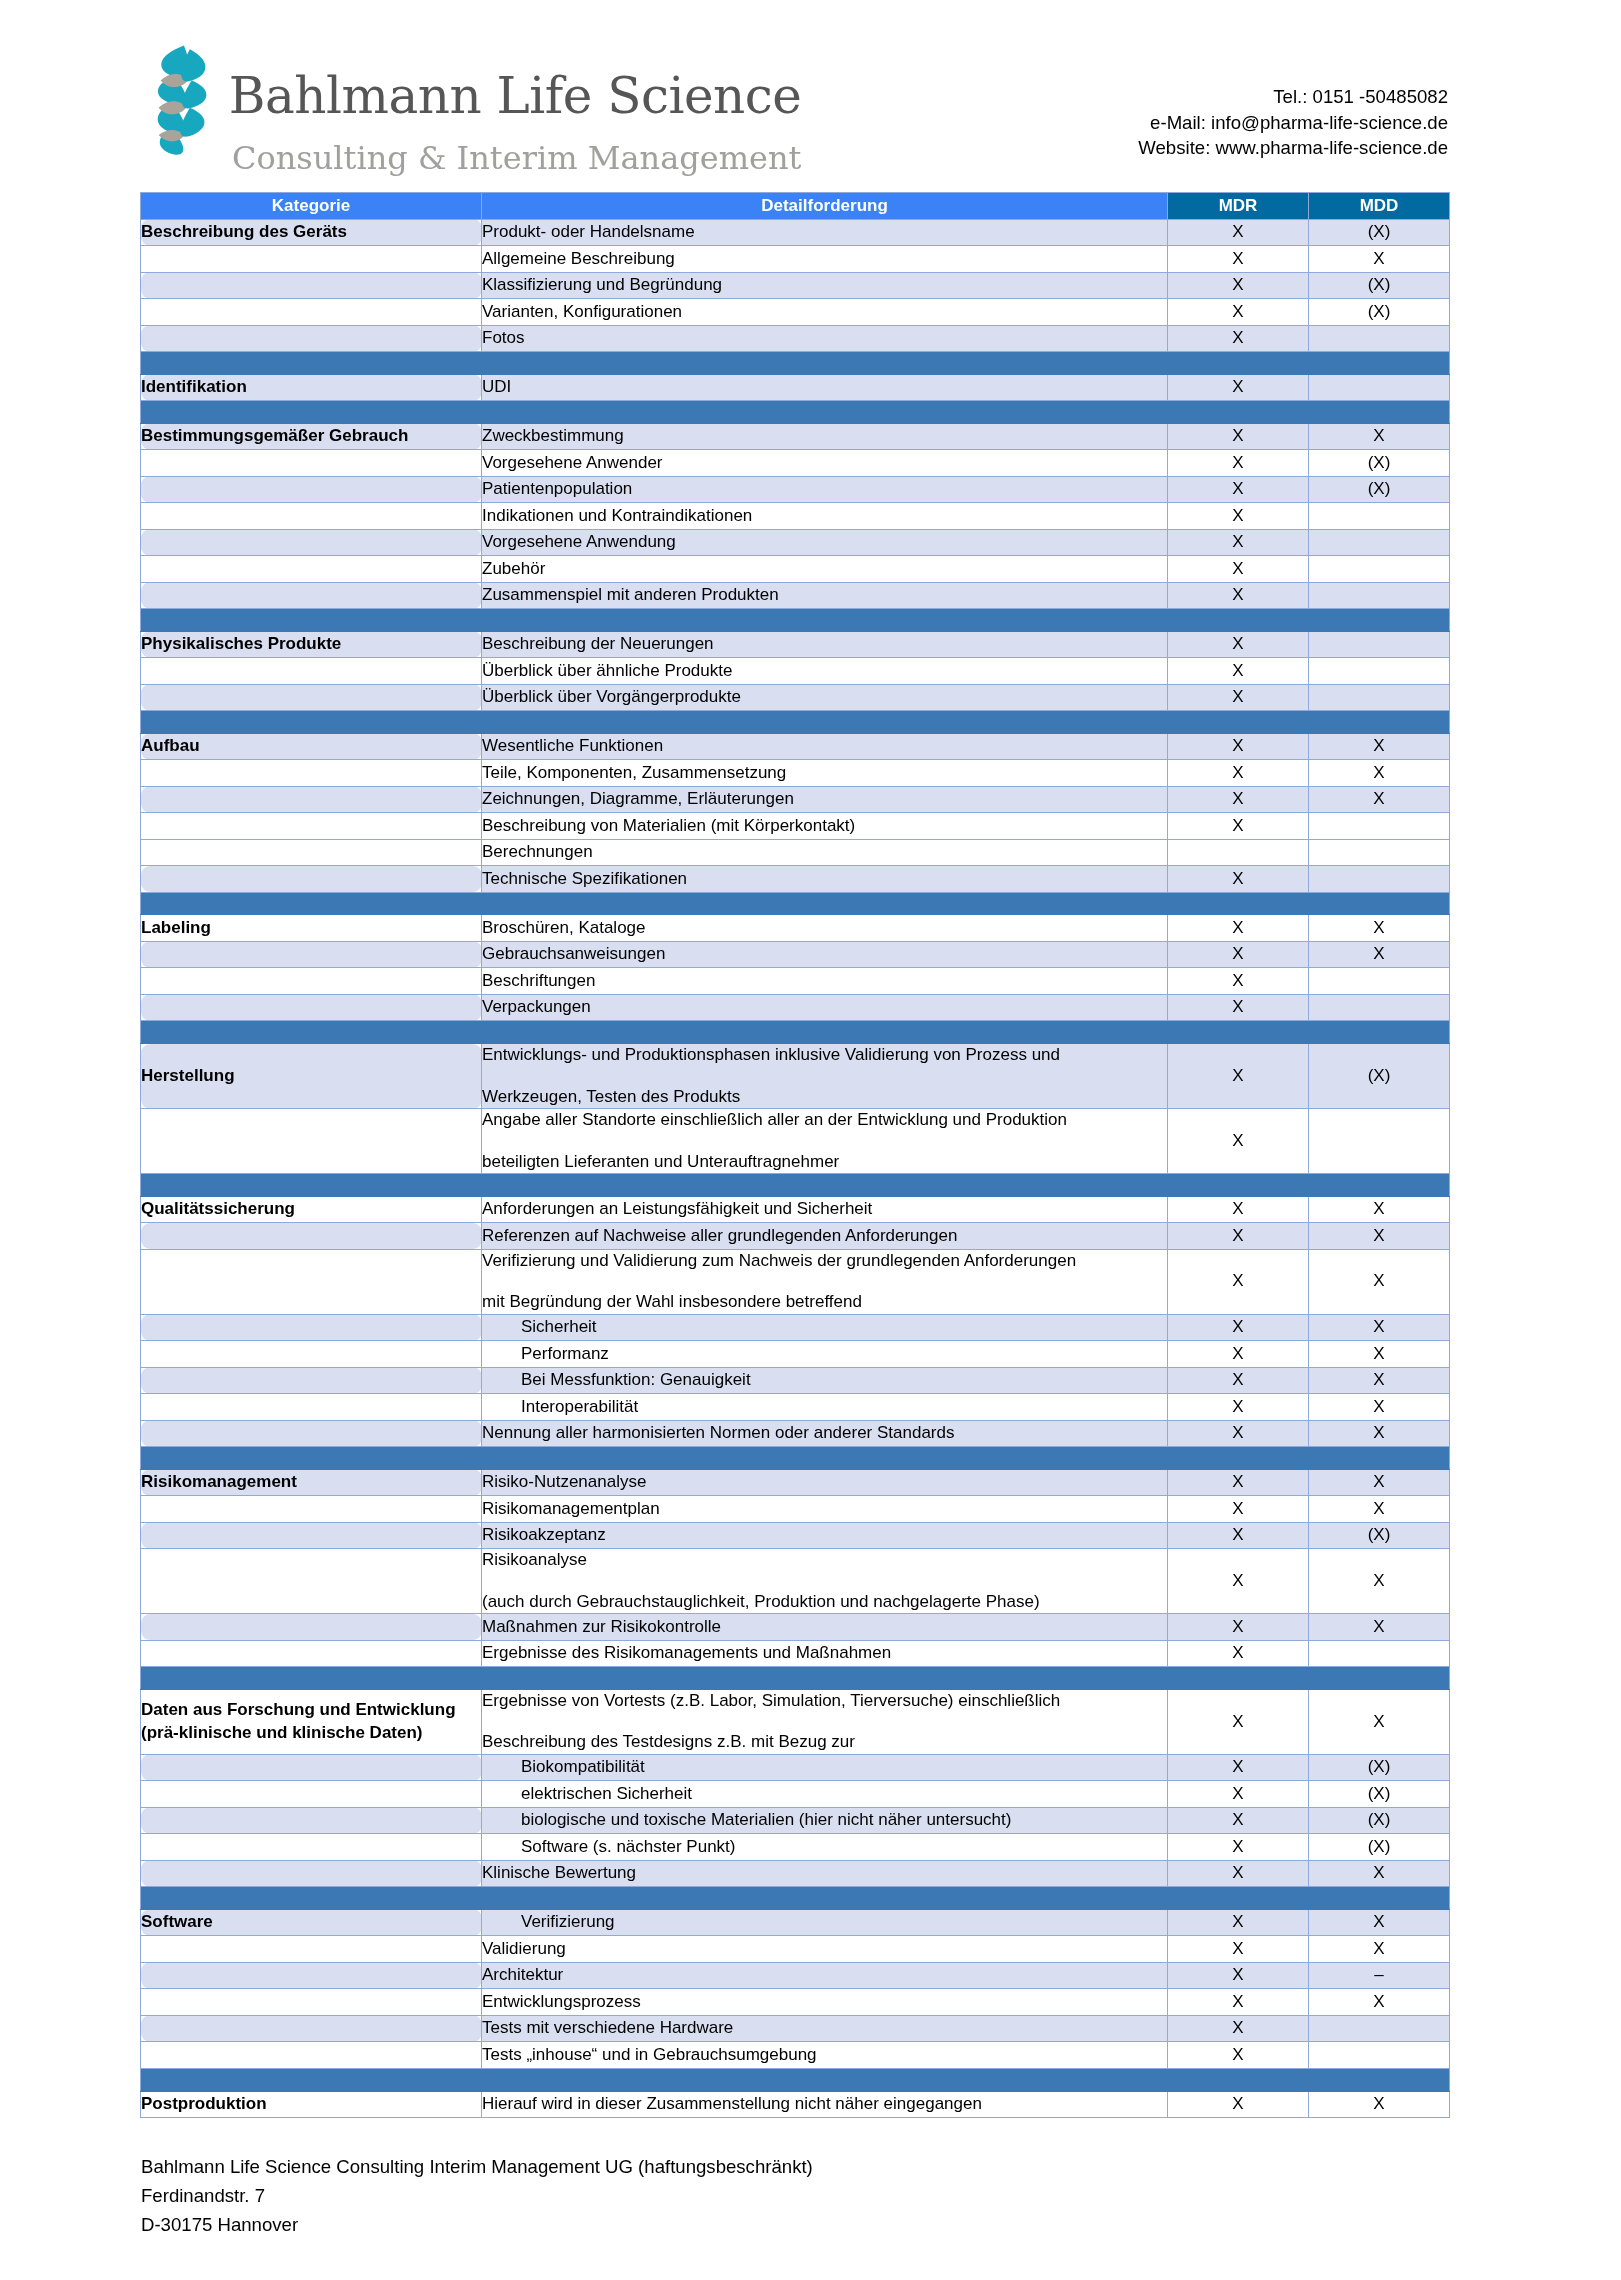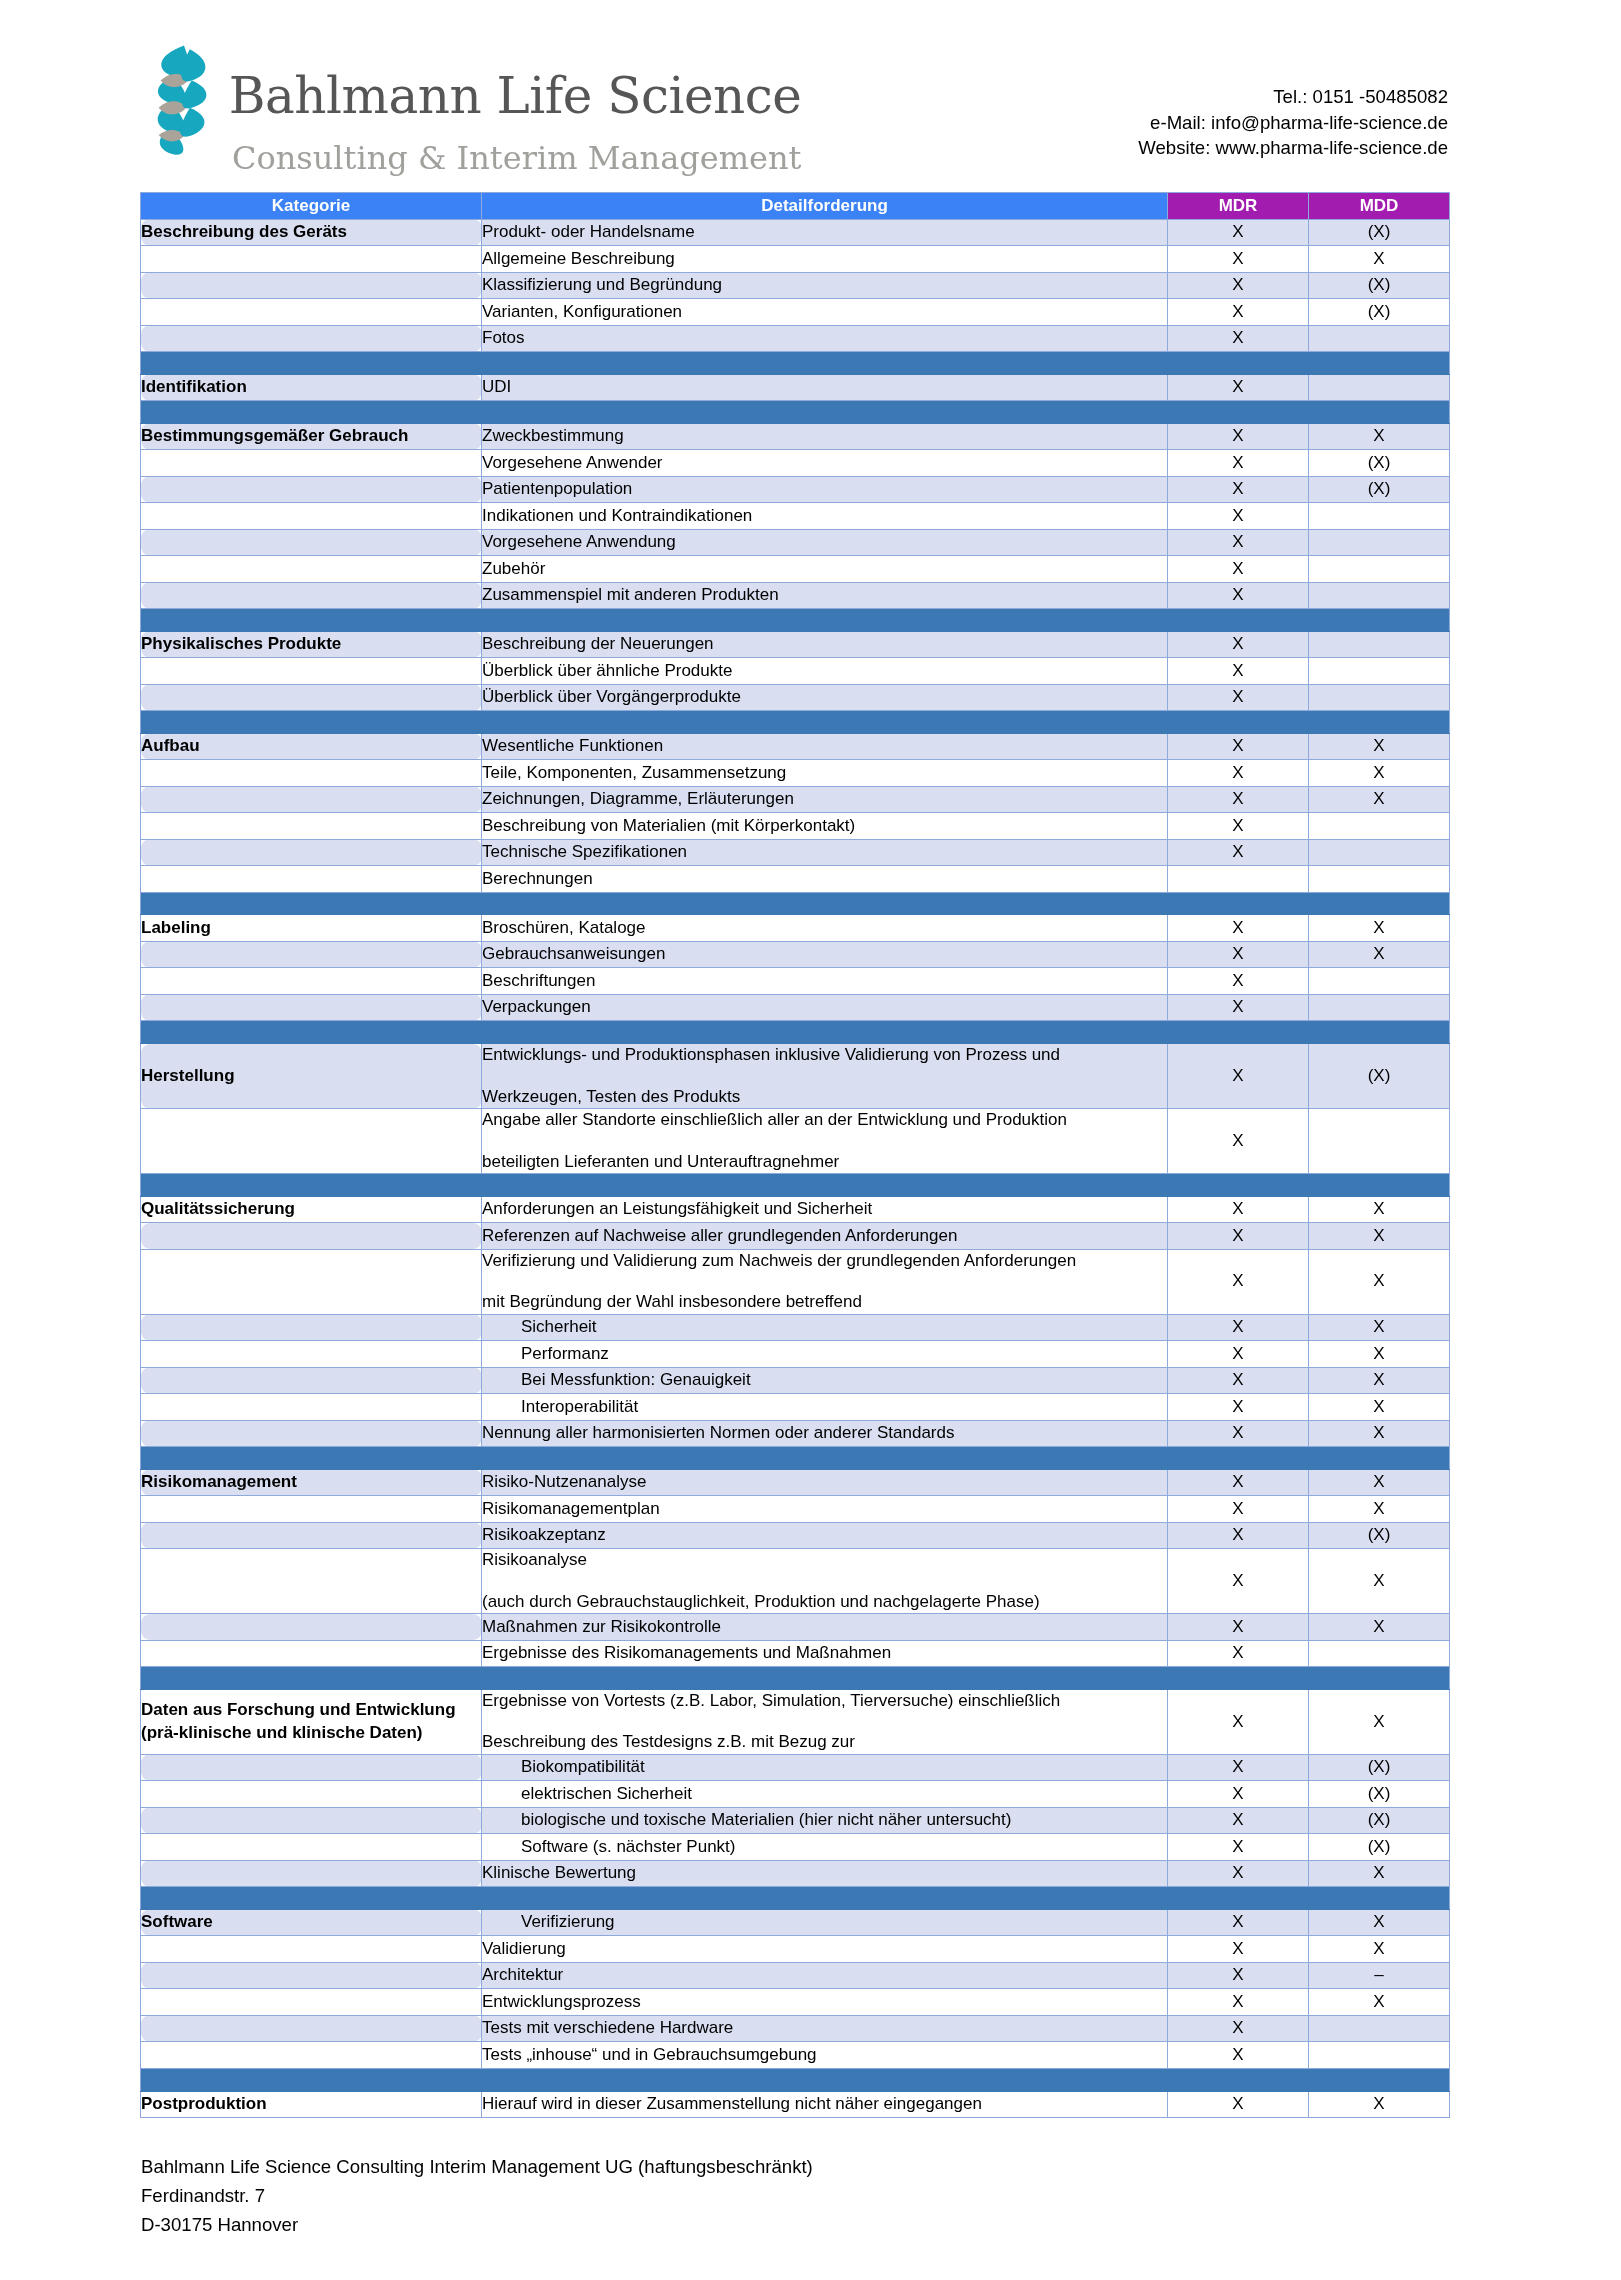--- a/index.html
+++ b/index.html
@@ -103,21 +103,21 @@
     background: #4A7EBB;
     color: #ffffff;
     font-weight: bold;
     text-align: center;
     height: 25.5px;
     font-size: 17.6px;
     border-color: #4A7EBB;
   }
   thead th.kat { background: #3b82f6; }
   thead th.det { background: #3b82f6; }
-  thead th.mdr, thead th.mdd { background: #a21caf; }
+  thead th.mdr, thead th.mdd { background: #0369a1; }
 
   
   tr.band td {
     background: #3C78B4;
     height: 21.6px;
     border-color: #3C78B4;
     border-left-color: #8EA9DB;
     border-right-color: #8EA9DB;
     padding: 0;
   }
@@ -331,30 +331,30 @@
           <td class="det">Zeichnungen, Diagramme, Erläuterungen</td>
           <td class="mark">X</td>
           <td class="mark">X</td>
         </tr>
         <tr class="r1 plain">
           <td class="kat"></td>
           <td class="det">Beschreibung von Materialien (mit Körperkontakt)</td>
           <td class="mark">X</td>
           <td class="mark"></td>
         </tr>
+        <tr class="r1 plain">
+          <td class="kat"></td>
+          <td class="det">Berechnungen</td>
+          <td class="mark"></td>
+          <td class="mark"></td>
+        </tr>
         <tr class="r1 shade">
           <td class="kat"></td>
           <td class="det">Technische Spezifikationen</td>
           <td class="mark">X</td>
-          <td class="mark"></td>
-        </tr>
-        <tr class="r1 plain">
-          <td class="kat"></td>
-          <td class="det">Berechnungen</td>
-          <td class="mark"></td>
           <td class="mark"></td>
         </tr>
         <tr class="band">
           <td colspan="4"></td>
         </tr>
         <tr class="r1 plain">
           <td class="kat">Labeling</td>
           <td class="det">Broschüren, Kataloge</td>
           <td class="mark">X</td>
           <td class="mark">X</td>

